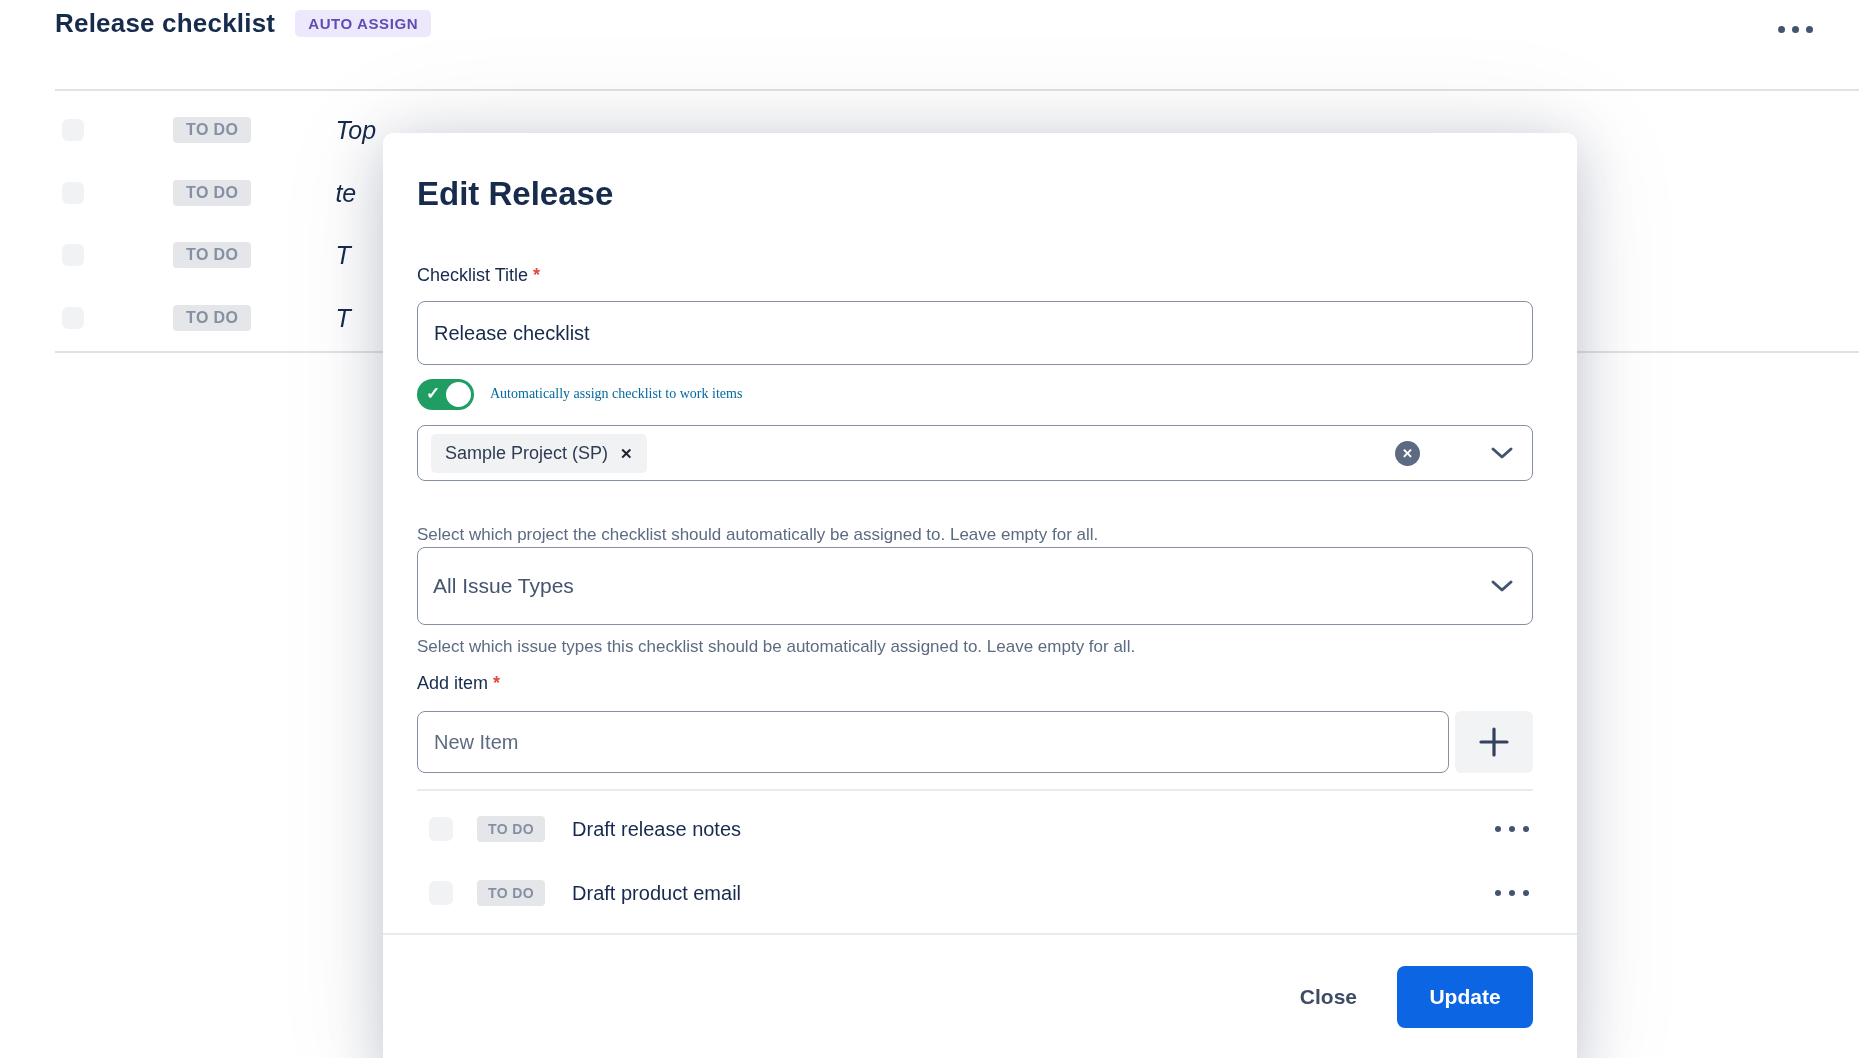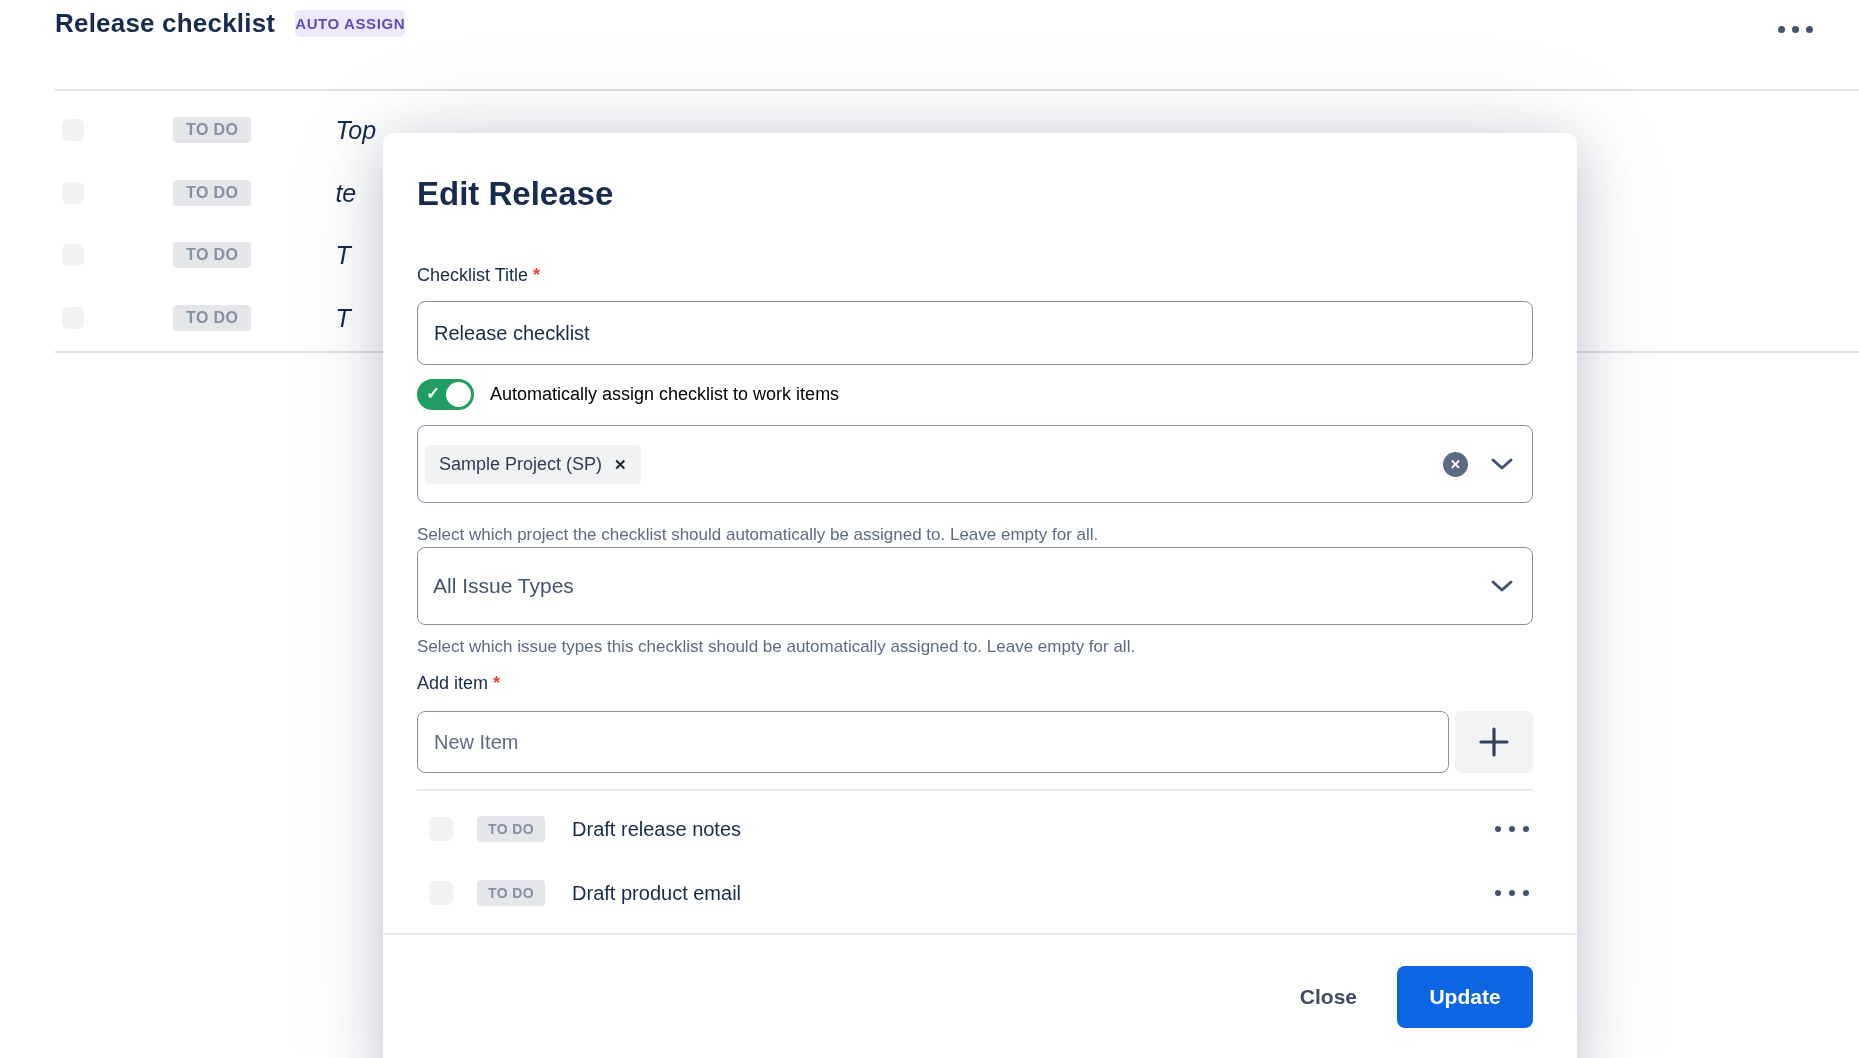--- a/index.html
+++ b/index.html
@@ -5,21 +5,21 @@
   * { margin:0; padding:0; box-sizing:border-box; }
   html,body { width:1859px; height:1058px; background:#ffffff; overflow:hidden;
     font-family:"Liberation Sans","DejaVu Sans",sans-serif; color:#172B4D; }
 
   .screen { position:relative; width:1859px; height:1058px; }
 
   
   .page-header { position:absolute; left:55px; top:8px; display:flex; align-items:center; gap:20px; }
   .page-title { font-size:26px; font-weight:bold; color:#172B4D; letter-spacing:.2px; }
   .auto-badge { background:#EEE8FC; color:#5E4DB2; font-size:15px; font-weight:bold;
-    letter-spacing:.6px; padding:5px 0; border-radius:5px; }
+    letter-spacing:.6px; padding:5px 13px; border-radius:5px; }
 
   .dots { display:inline-flex; align-items:center; gap:7px; background:none; border:none; cursor:pointer; }
   .dots .dot { width:7px; height:7px; border-radius:50%; background:#44546F; display:block; }
   .page-more { position:absolute; right:46px; top:26px; }
 
   .divider { position:absolute; height:2px; background:#E0E2E8; }
   .divider.top { left:55px; right:0; top:89px; }
   .divider.mid { left:55px; right:0; top:351px; }
 
   .bg-row { position:absolute; left:0; right:0; height:44px; display:flex; align-items:center; }
@@ -44,25 +44,25 @@
   .text-input { position:absolute; left:34px; right:44px; height:64px;
     border:1.5px solid #8590A2; border-radius:8px; background:#fff;
     font-family:inherit; font-size:20px; color:#172B4D; padding:0 16px; outline:none; }
   .text-input::placeholder { color:#5D6B82; opacity:1; }
 
   .toggle-row { position:absolute; left:34px; top:245px; height:32px; display:flex; align-items:center; gap:16px; }
   .toggle { position:relative; width:57px; height:31px; border-radius:16px; background:#1F9D63;
     border:none; cursor:pointer; flex:0 0 auto; }
   .toggle .check { position:absolute; left:9px; top:4px; color:#fff; font-size:17px; font-weight:bold; }
   .toggle .knob { position:absolute; right:3px; top:3px; width:25px; height:25px; border-radius:50%; background:#fff; }
-  .toggle-label { font-size:18px; color:#000000; }
+  .toggle-label { font-size:14px; color:#0369a1;font-family:Liberation Serif, serif; }
 
   .select { position:absolute; left:34px; right:44px; border:1.5px solid #8590A2; border-radius:8px;
     background:#fff; display:flex; align-items:center; cursor:pointer; }
-  .select.multi { top:292px; height:78px; padding:0 18px 0 7px; }
+  .select.multi { top:292px; height:56px; padding:0 18px 0 13px;gap:48px; }
   .select.single { top:414px; height:78px; padding:0 18px 0 15px; font-size:21px; color:#44546F; }
   .select .grow { flex:1; }
 
   .chip { display:inline-flex; align-items:center; background:#F1F2F4; border-radius:5px;
     padding:9px 14px; font-size:18px; color:#2E3B52; }
   .chip-x { background:none; border:none; cursor:pointer; font-size:15px; font-weight:bold;
     color:#1D2330; margin-left:12px; padding:0; line-height:1; }
 
   .clear-btn { width:25px; height:25px; border-radius:50%; background:#5D6B82; border:none; cursor:pointer;
     color:#fff; font-size:13px; font-weight:bold; display:flex; align-items:center; justify-content:center;

